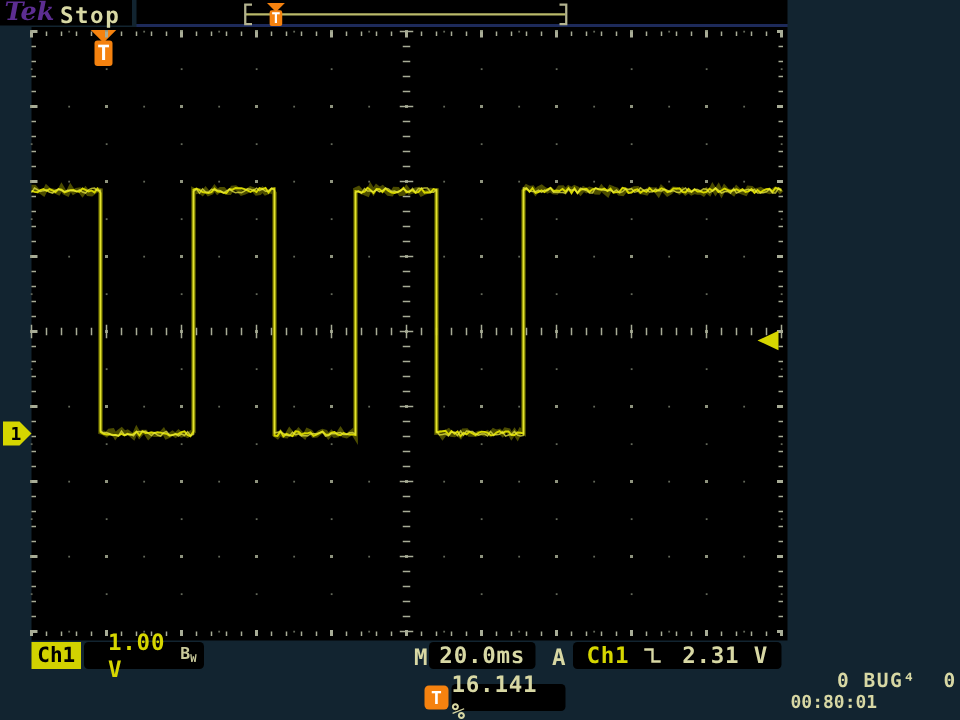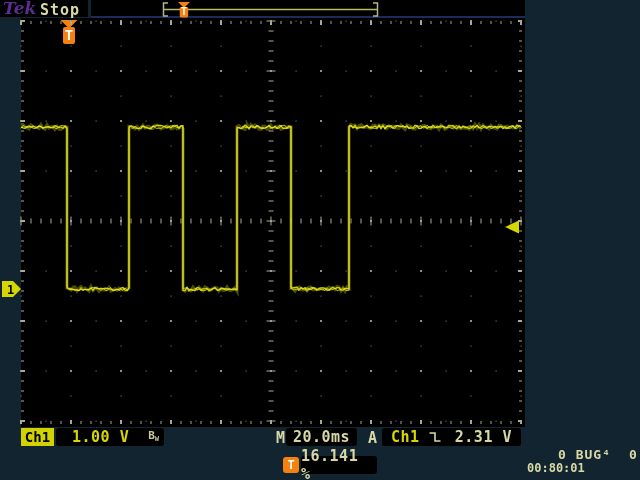--- a/index.html
+++ b/index.html
@@ -11,21 +11,21 @@
   .topbar-edge{left:91px;top:16px;width:434px;height:2px;background:#1d2a5a;}
   .grat-bg{left:21px;top:18px;width:504px;height:409px;background:#000;}
   .tek-logo{left:3px;top:-2px;color:#5c2d91;font-family:"DejaVu Serif","Liberation Serif",serif;
             font-weight:bold;font-style:italic;font-size:17px;}
   .acq-state{left:40px;top:1px;color:#d8d8a4;font-weight:bold;font-size:15px;letter-spacing:1px;text-align:right;}
   svg.overlay{position:absolute;left:0;top:0;width:640px;height:480px;}
   .badge-ch1{left:21px;top:428px;width:33px;height:18px;background:#d2d200;color:#000;
              font-size:14px;font-weight:bold;text-align:center;line-height:18px;}
   .blackbox{background:#000;border-radius:3px;height:18px;display:flex;align-items:center;
             color:#d8d8a4;font-size:15px;font-weight:bold;}
-  .ch1-box{left:56px;top:428px;width:108px;padding:0 5px 0 16px;box-sizing:border-box;}
+  .ch1-box{left:56px;top:428px;width:80px;padding:0 5px 0 16px;box-sizing:border-box;}
   .ch1-scale{color:#d6d600;letter-spacing:.5px;}
   .bw{margin-left:auto;color:#c9c99a;font-size:11px;line-height:10px;}
   .bw .sub{font-size:7px;vertical-align:-2px;}
   .plain-label{color:#d8d8a4;font-weight:bold;font-size:15px;}
   .m-label{left:276px;top:429px;}
   .m-box{left:286px;top:428px;width:71px;justify-content:center;letter-spacing:.5px;}
   .a-label{left:368px;top:429px;}
   .a-box{left:382px;top:428px;width:139px;padding:0 9px;box-sizing:border-box;}
   .a-src{color:#d6d600;letter-spacing:.5px;}
   .slope{margin-left:8px;}

